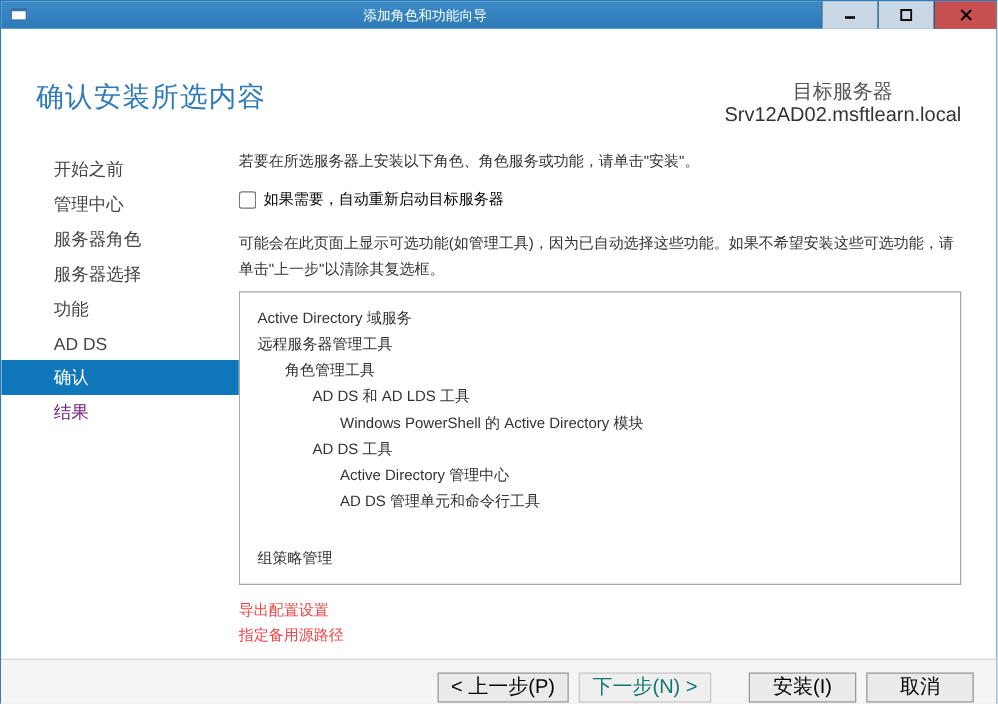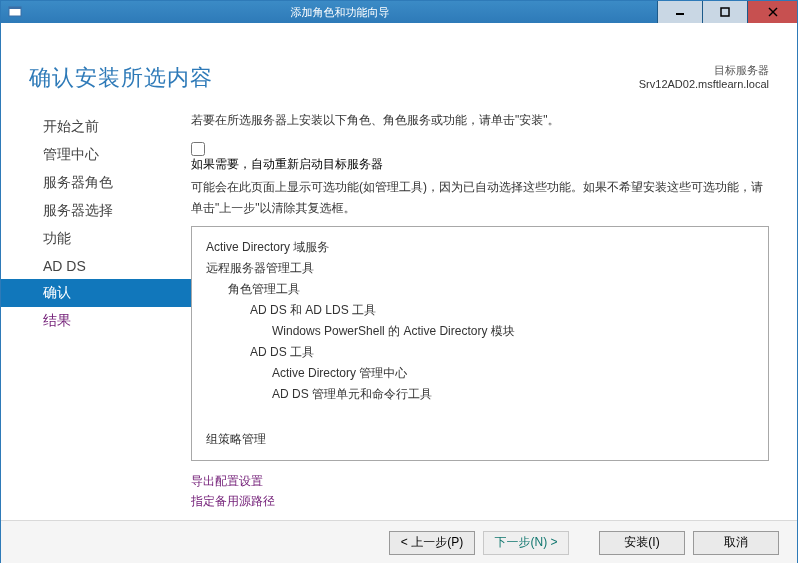--- a/index.html
+++ b/index.html
@@ -15,52 +15,52 @@
 .winbtn.min, .winbtn.max { background: #c9d7e4; }
 .winbtn.close { background: #c75050; color: #000; width: 50px; }
 .winbtn svg { display: block; }
 
 
 .body { flex: 1; display: flex; flex-direction: column; padding: 0; background: #fff; }
 
 
 .header { display: flex; padding: 20px 28px 10px 28px; align-items: flex-start; margin-top: 20px; }
 .header h1 { color: #2e7ab8; font-weight: 400; font-size: 22px; letter-spacing: 1px; }
-.header .right { margin-left: auto; text-align: right; font-size: 11px; color: #555; }
+.header .right { margin-left: auto; text-align: center; font-size: 16px; color: #555; }
 .header .right .lbl { color: #555; }
 .header .right .srv { color: #333; }
 
 
 .middle { display: flex; flex: 1; padding: 0 0 0 0; overflow: hidden; }
 
 
 .sidebar { width: 190px; padding: 10px 0 0 0; }
 .step { padding: 5px 0 5px 42px; font-size: 14px; color: #444; cursor: pointer; }
 .step.disabled { color: #701a75; cursor: default; }
 .step.active { background: #1177bb; color: #fff; }
 
 
 .main { flex: 1; padding: 8px 28px 0 0; display: flex; flex-direction: column; overflow: hidden; }
 .intro { font-size: 12px; color: #333; line-height: 1.6; margin-bottom: 10px; }
-.chkrow { display: flex; align-items: flex-start; margin: 2px 0 4px 0; flex-direction: column; }
+.chkrow { display: flex; align-items: center; margin: 2px 0 16px 0; }
 .chkrow input { margin-right: 6px; width: 14px; height: 14px; }
 .note { font-size: 12px; color: #333; line-height: 1.7; margin-bottom: 8px; }
 
 .listbox { border: 1px solid #a8a8a8; flex: 1; padding: 10px 14px; overflow-y: auto; font-size: 12px; color: #333; line-height: 1.75; }
 .l0 { padding-left: 0; }
 .l1 { padding-left: 22px; }
 .l2 { padding-left: 44px; }
 .l3 { padding-left: 66px; }
 
 .links { margin: 10px 0 8px 0; }
-.link { color: #701a75; font-size: 12px; line-height: 1.7; cursor: pointer; display: block; }
+.link { color: #ef4444; font-size: 12px; line-height: 1.7; cursor: pointer; display: block; }
 
 
 .footer { border-top: 1px solid #d9d9d9; padding: 10px 18px; display: flex; justify-content: flex-end; gap: 8px; background: #f5f5f5; }
-.btn { min-width: 86px; height: 24px; border: 1px solid #999; background: #eaeaea; font-size: 12px; padding: 0 10px; cursor: pointer; }
+.btn { min-width: 86px; height: 24px; border: 1px solid #999; background: #eaeaea; font-size: 16px; padding: 0 10px; cursor: pointer; }
 .btn:disabled { color: #0f766e; background: #efefef; border-color: #c8c8c8; cursor: default; }
 .btngap { width: 14px; }
 </style>
 </head>
 <body>
 
 <div class="window">
 
   <div class="titlebar">
     <span class="icon">

